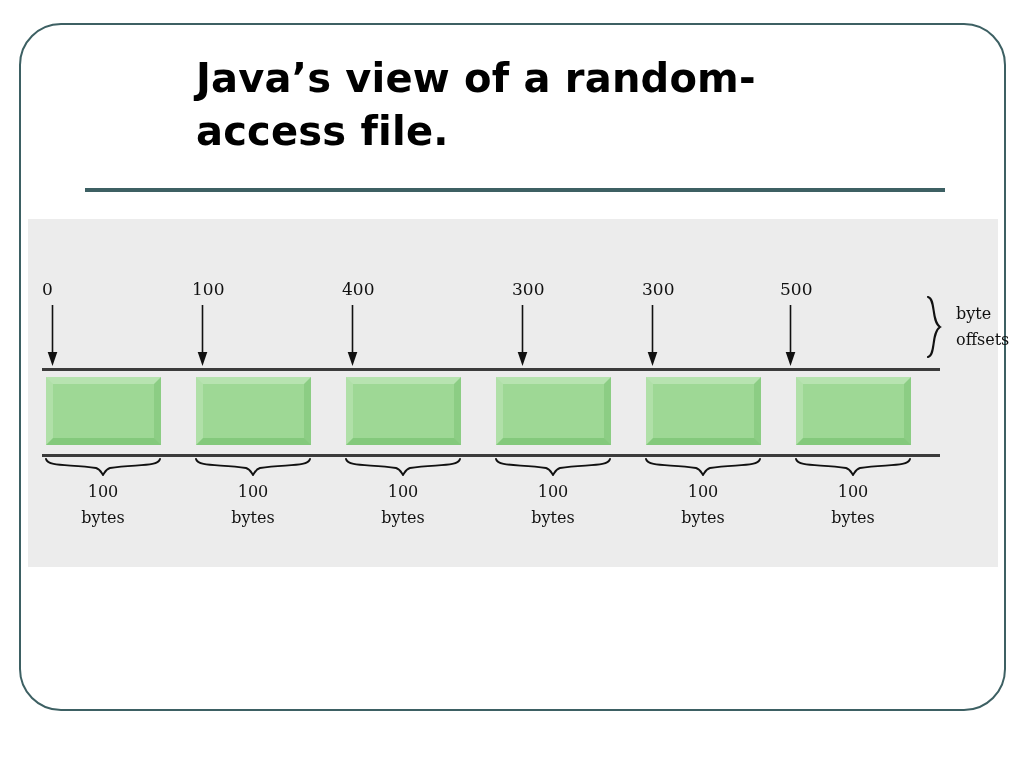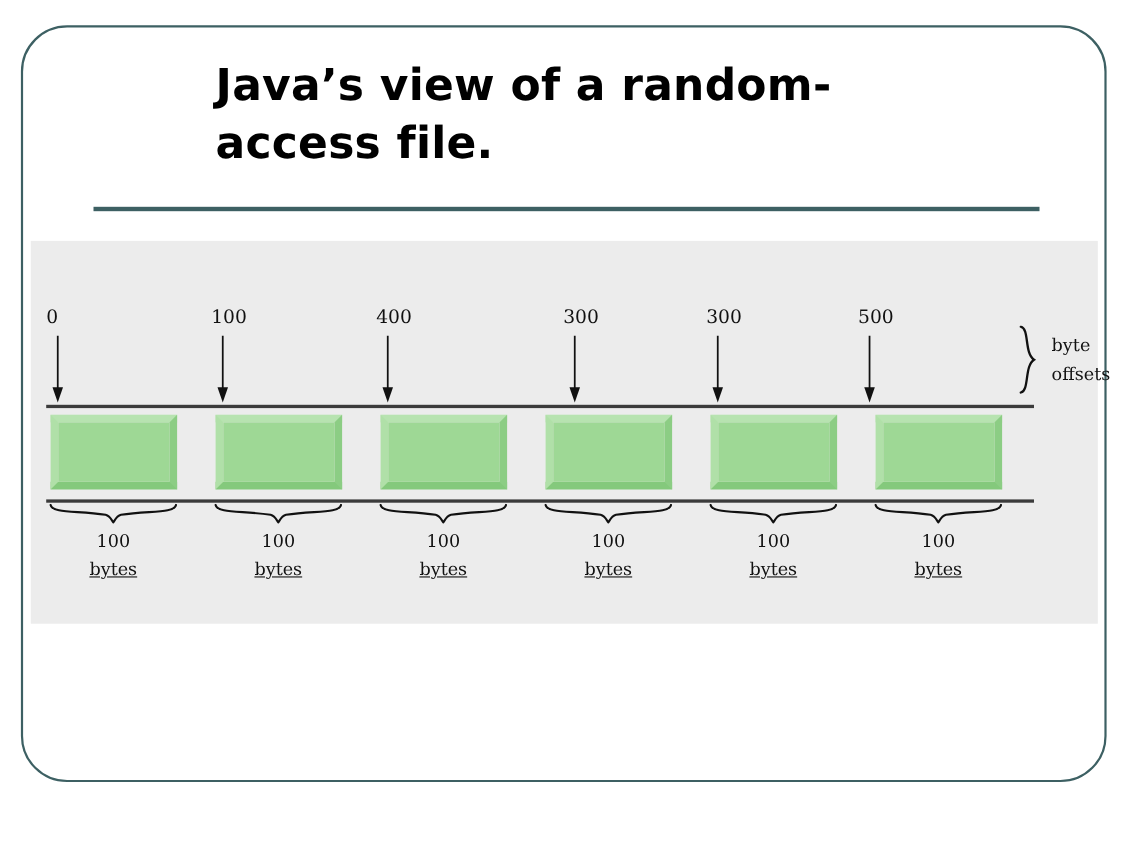--- a/index.html
+++ b/index.html
@@ -141,21 +141,21 @@
     position: absolute;
     top: 260px;
     width: 118px;
     text-align: center;
     font-family: "DejaVu Serif", serif;
     font-size: 16px;
     line-height: 1.62;
     color: #111111;
   }
   .bytes-label .n { display: block; }
-  .bytes-label .u { display: block; text-decoration: underline; }
+  .bytes-label .u { display: block; }
 
   
   .offsets-brace {
     position: absolute;
     left: 896px;
     top: 77px;
     width: 26px;
     height: 62px;
   }
   .offsets-caption {

